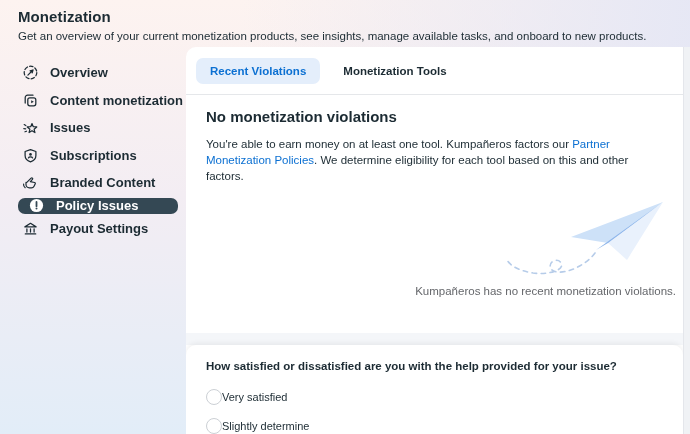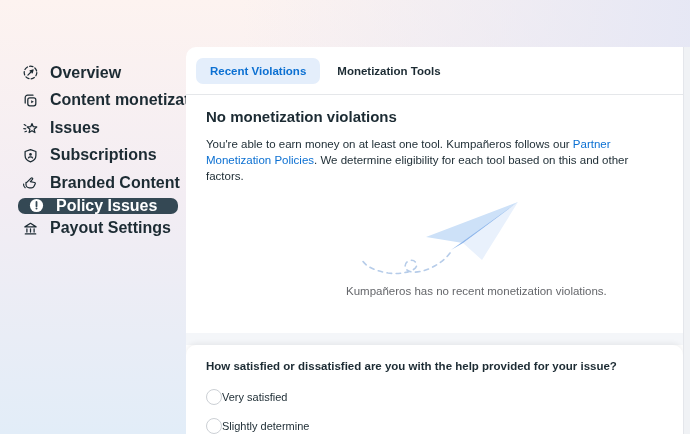--- a/index.html
+++ b/index.html
@@ -15,50 +15,50 @@
   
   .header { position: absolute; left: 18px; top: 8px; }
   .page-title { font-size: 15px; font-weight: bold; letter-spacing: .1px; }
   .page-subtitle { font-size: 11.5px; margin-top: 5px; color: #1c2b33; }
 
   
   .sidebar { position: absolute; left: 0; top: 47px; width: 186px; bottom: 0; }
   .nav { padding: 12px 16px 0 22px; }
   .nav-item {
     display: flex; align-items: center; gap: 11px; height: 27.5px;
-    font-size: 16px; font-weight: 600; color: #1c2b33; cursor: pointer;
+    font-size: 13px; font-weight: 600; color: #1c2b33; cursor: pointer;
     border-radius: 7px; white-space: nowrap; text-align: right;
   }
   .nav-item svg { flex: 0 0 auto; }
   .nav-item.selected {
     background: #344854; color: #fff; height: 16px;
     margin: 1px -8px 1px -4px; padding-left: 10px;
   }
 
   
   .main {
     position: absolute; left: 186px; top: 47px; right: 7px; bottom: 0;
     background: #fff; border-top-left-radius: 10px; overflow: hidden;
   }
   .scroll-strip {
     position: absolute; right: 0; top: 47px; width: 7px; bottom: 0;
     background: #f0f2f5; border-left: 1px solid #e4e6eb;
   }
 
-  .tabs { display: flex; align-items: center; gap: 3px; padding: 11px 0 0 10px; }
+  .tabs { display: flex; align-items: center; gap: 9px; padding: 11px 0 0 10px; }
   .tab { font-size: 11.5px; font-weight: 600; padding: 7px 14px; border-radius: 7px; color: #1c2b33; cursor: pointer; }
   .tab.active { background: #e4eefb; color: #0c70d2; }
   .tabs-divider { height: 1px; background: #e5e7ea; margin-top: 10px; }
 
   .content { padding: 13px 24px 0 20px; }
   .content h2 { font-size: 15px; font-weight: bold; margin-bottom: 11px; }
   .content p { font-size: 11.5px; line-height: 16px; max-width: 452px; }
   .content a { color: #0c70d2; text-decoration: none; cursor: pointer; }
 
-  .empty-state { position: absolute; left: 160px; top: 150px; width: 330px; text-align: left; }
+  .empty-state { position: absolute; left: 160px; top: 150px; width: 330px; text-align: right; }
   .empty-state .caption { font-size: 11.5px; color: #65676b; margin-top: 4px; }
 
   .gap-band { position: absolute; left: 0; right: 0; top: 286px; height: 12px; background: #f4f6f9; }
   .survey {
     position: absolute; left: 0; right: 0; top: 298px; bottom: 0; background: #fff;
     border-radius: 10px 10px 0 0; box-shadow: 0 -2px 5px rgba(0,0,0,.06);
     padding: 15px 20px 0 20px;
   }
   .survey .question { font-size: 11.5px; font-weight: bold; margin-bottom: 17px; }
   .option { display: flex; align-items: center; gap: 0; margin-bottom: 13px; cursor: pointer; }
@@ -66,20 +66,24 @@
   .option-label { font-size: 11px; }
 
   .icon { display: inline-flex; }
   svg { display: block; }
 </style>
 </head>
 <body>
 
 <div class="screen">
 
+  <div class="header">
+    <div class="page-title">Monetization</div>
+    <div class="page-subtitle">Get an overview of your current monetization products, see insights, manage available tasks, and onboard to new products.</div>
+  </div>
 
   <div class="sidebar">
     <div class="nav">
 
       <div class="nav-item">
         <span class="icon">
           <svg width="17" height="17" viewBox="0 0 17 17" fill="none" stroke="#1c2b33" stroke-width="1.25" stroke-linecap="round" stroke-linejoin="round">
             <circle cx="8.5" cy="8.5" r="6.3" stroke-dasharray="3.4 2.2"></circle>
             <path d="M5.9 11.1 L11 6 M11 6 l-2.9 .8 M11 6 l-.8 2.9"></path>
           </svg>
@@ -158,21 +162,21 @@
   <div class="main">
 
     <div class="tabs">
       <div class="tab active">Recent Violations</div>
       <div class="tab">Monetization Tools</div>
     </div>
     <div class="tabs-divider"></div>
 
     <div class="content">
       <h2>No monetization violations</h2>
-      <p><span>You're able to earn money on at least one tool. Kumpañeros follows our </span><a>Partner Monetization Policies</a><span>. We determine eligibility for each tool based on this and other factors.</span></p>
+      <p><span>You're able to earn money on at least one tool. Kumpañeros factors our </span><a>Partner Monetization Policies</a><span>. We determine eligibility for each tool based on this and other factors.</span></p>
     </div>
 
     <div class="empty-state">
       <span class="icon">
         <svg width="185" height="80" viewBox="0 0 185 80">
           <path d="M104 56 C92 72 66 80 60 72 C56 65 67 60 70 66 C74 73 58 78 42 76 C30 74 20 70 16 63" fill="none" stroke="#b6cce9" stroke-width="1.6" stroke-dasharray="4.5 4.5" stroke-linecap="round"></path>
           <polygon points="172,5 80,40 117,46" fill="#cde1f8"></polygon>
           <polygon points="172,5 117,46 136,63" fill="#e9f1fc"></polygon>
           <polygon points="172,5 117,46 105,53" fill="#8db5ea"></polygon>
         </svg>

